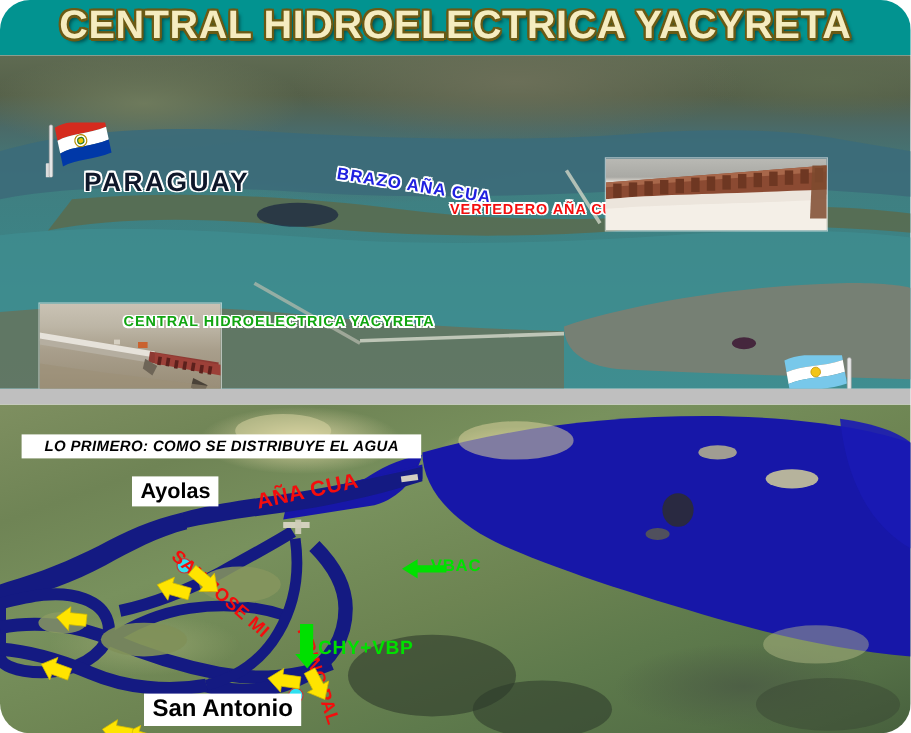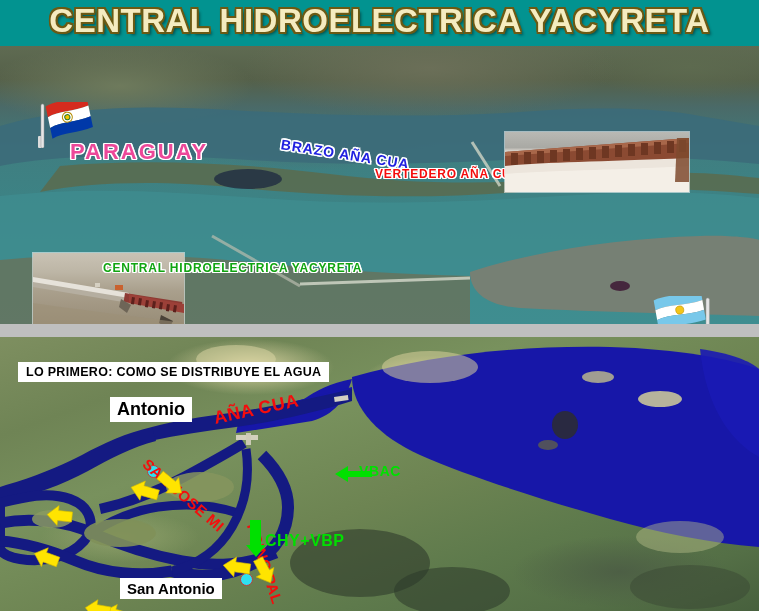--- a/index.html
+++ b/index.html
@@ -1,17 +1,17 @@
 <!DOCTYPE html>
 <html><head>
 <meta charset="utf-8">
 <style>
   html,body{margin:0;padding:0;background:#ffffff;}
   body{width:759px;height:611px;overflow:hidden;font-family:"Liberation Sans",sans-serif;}
-  #page{position:relative;width:759px;height:611px;overflow:hidden;background:#fff;}
+  #page{position:relative;width:759px;height:611px;overflow:hidden;background:#fff;border-radius:25px;}
 
   
   #title-banner{position:absolute;left:0;top:0;width:759px;height:46px;background:#029390;}
   #title-text{position:absolute;left:0;top:2px;width:759px;text-align:center;
     font-family:"Liberation Sans",sans-serif;font-weight:bold;font-size:33px;letter-spacing:.5px;
     color:#f5ecc0;
     text-shadow:
       -1.6px -1.6px 0 #6b5a14, 1.6px -1.6px 0 #6b5a14, -1.6px 1.6px 0 #6b5a14, 1.6px 1.6px 0 #6b5a14,
       0 -1.8px 0 #6b5a14, 0 1.8px 0 #6b5a14, -1.8px 0 0 #6b5a14, 1.8px 0 0 #6b5a14,
       3px 3px 3px rgba(0,0,0,.45);
@@ -98,21 +98,21 @@
           <path d="M8,4 C20,0 34,4 50,1 L50,12 C34,15 20,11 8,15 Z" fill="#d52b1e"></path>
           <path d="M8,15 C20,11 34,15 50,12 L50,23 C34,26 20,22 8,26 Z" fill="#ffffff"></path>
           <path d="M8,26 C20,22 34,26 50,23 L50,34 C34,37 20,33 8,37 Z" fill="#0038a8"></path>
           <circle cx="27" cy="19" r="5" fill="#ffffff" stroke="#b38b00" stroke-width="1"></circle>
           <circle cx="27" cy="19" r="2.6" fill="#f0c400" stroke="#2a7a2a" stroke-width="1"></circle>
         </g>
         <rect x="3" y="2" width="3" height="44" rx="1.5" fill="#e6e6e6" stroke="#999" stroke-width="0.5"></rect>
       </svg>
     </div>
 
-    <div class="lbl out-white" style="left:70px;top:93px;font-size:22px;color:#ec4899;letter-spacing:2px;">PARAGUAY</div>
+    <div class="lbl out-white" style="left:70px;top:93px;font-size:22px;color:#0f172a;letter-spacing:2px;">PARAGUAY</div>
 
     <div class="lbl out-white" style="left:281px;top:90px;font-size:14px;color:#2020e0;letter-spacing:1px;transform:rotate(9deg);transform-origin:left center;">BRAZO AÑA CUA</div>
 
     <div class="lbl out-white" style="left:375px;top:121px;font-size:12px;color:#f40d0d;letter-spacing:.8px;">VERTEDERO AÑA CUA</div>
 
     <div class="inset" style="left:504px;top:85px;width:184px;height:60px;">
       <div style="position:absolute;inset:0;background:linear-gradient(180deg,#b9b9b4 0%,#a9a9a4 26%,#ded9d2 32%,#efeae4 55%,#e4ded6 100%);"></div>
       <svg width="184" height="60" viewBox="0 0 184 60" style="position:absolute;left:0;top:0">
         <path d="M0,20 L184,6 L184,30 L0,34 Z" fill="#8b4a32"></path>
         <path d="M0,20 L184,6 L184,11 L0,24 Z" fill="#a8674a"></path>
@@ -227,27 +227,27 @@
 
       <ellipse cx="360" cy="226" rx="70" ry="34" fill="#2e3a2c" opacity=".6"></ellipse>
       <ellipse cx="452" cy="254" rx="58" ry="24" fill="#2c382a" opacity=".55"></ellipse>
       <ellipse cx="690" cy="250" rx="60" ry="22" fill="#3a4734" opacity=".5"></ellipse>
 
       <ellipse cx="430" cy="30" rx="48" ry="16" fill="#d7d09a" opacity=".55"></ellipse>
       <ellipse cx="236" cy="22" rx="40" ry="14" fill="#ddd7a6" opacity=".5"></ellipse>
       <ellipse cx="680" cy="200" rx="44" ry="16" fill="#b9bf8a" opacity=".45"></ellipse>
     </svg>
 
-    <div class="boxlbl" style="left:18px;top:25px;padding:3px 8px;font-size:12.5px;letter-spacing:.3px;">LO PRIMERO: COMO SE DISTRIBUYE EL AGUA</div>
+    <div class="boxlbl" style="left:18px;top:25px;padding:3px 19px;font-size:12.5px;letter-spacing:.3px;font-style:italic;">LO PRIMERO: COMO SE DISTRIBUYE EL AGUA</div>
 
     <div style="position:absolute;left:147px;top:128px;width:11px;height:11px;border-radius:50%;background:#2fe0f0;border:1.4px solid #c23b3b;"></div>
     <div style="position:absolute;left:240px;top:236px;width:11px;height:11px;border-radius:50%;background:#2fe0f0;border:1.4px solid #c23b3b;"></div>
 
-    <div class="boxlbl" style="left:110px;top:60px;padding:2px 7px;font-size:18px;">Antonio</div>
-    <div class="boxlbl" style="left:120px;top:241px;padding:2px 7px;font-size:15px;">San Antonio</div>
+    <div class="boxlbl" style="left:110px;top:60px;padding:2px 7px;font-size:18px;">Ayolas</div>
+    <div class="boxlbl" style="left:120px;top:241px;padding:2px 7px;font-size:20px;">San Antonio</div>
 
     <div class="lbl" style="left:214px;top:71px;font-size:18px;color:#f40d0d;letter-spacing:.6px;transform:rotate(-12deg);transform-origin:left center;">AÑA CUA</div>
 
     <div class="lbl" style="left:145px;top:116px;font-size:15px;color:#f40d0d;letter-spacing:.5px;transform:rotate(41deg);transform-origin:left center;">SAN JOSE MI</div>
 
     <div class="lbl" style="left:252px;top:178px;font-size:15px;color:#f40d0d;letter-spacing:.5px;transform:rotate(72deg);transform-origin:left center;">PRINCIPAL</div>
 
 
     <svg width="40" height="22" style="position:absolute;left:334px;top:128px">
       <path d="M38,6 L14,6 L14,1 L1,9 L14,17 L14,12 L38,12 Z" fill="#00e000"></path>

